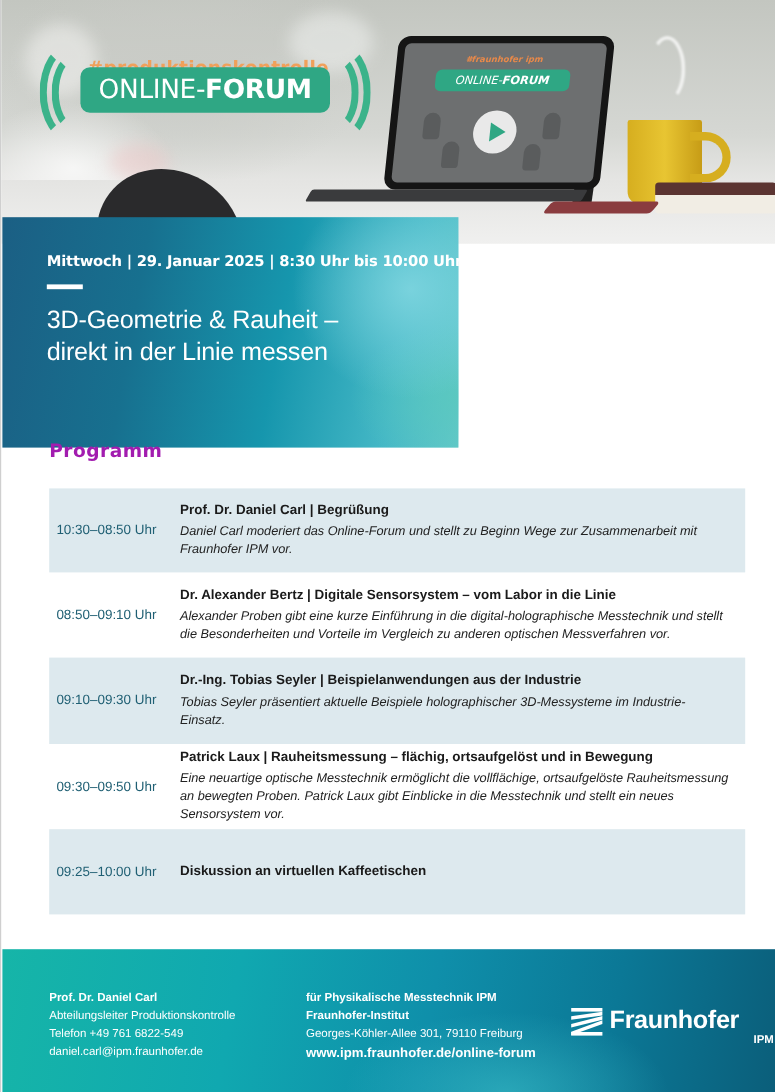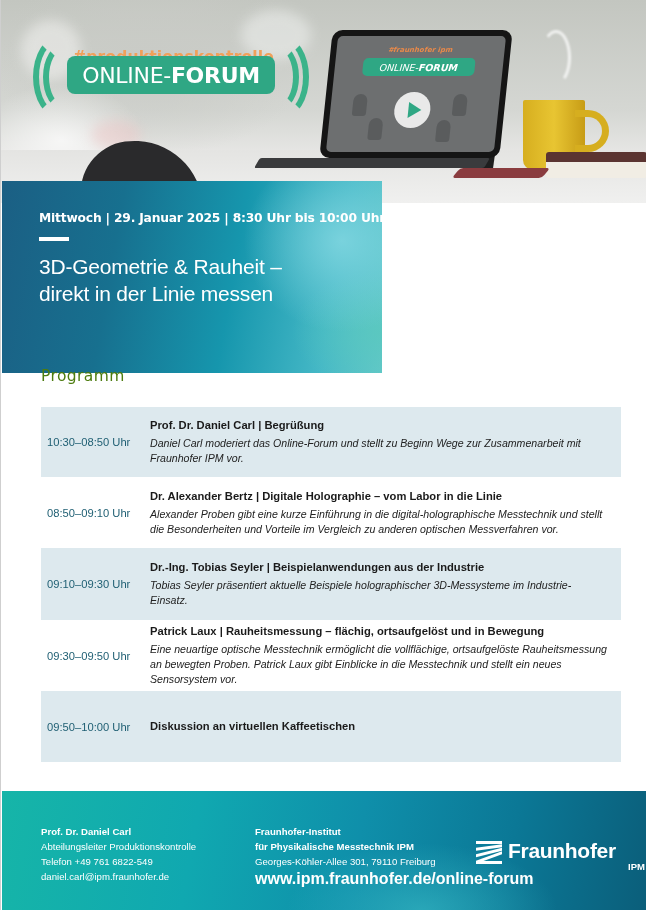--- a/index.html
+++ b/index.html
@@ -58,40 +58,40 @@
   .banner { position: absolute; left: 1px; top: 181px; width: 380px; height: 192px;
     background:
       radial-gradient(ellipse 140px 130px at 340px 60px, rgba(130,215,225,.85), transparent 70%),
       radial-gradient(ellipse 120px 80px at 380px 150px, rgba(90,200,190,.8), transparent 75%),
       linear-gradient(100deg, #1b5f84 0%, #17708f 30%, #1696ad 60%, #45b8c6 85%, #62c8c9 100%); }
   .banner .date { position: absolute; left: 37px; top: 30px; color: #fff; font-family: "DejaVu Sans", sans-serif; font-weight: bold; font-size: 12.3px; letter-spacing: -.2px; white-space: nowrap; }
   .banner .rule { position: absolute; left: 37px; top: 56px; width: 30px; height: 4px; background: #fff; }
   .banner .title { position: absolute; left: 37px; top: 72px; color: #fff; font-family: "Liberation Sans", sans-serif; font-size: 21px; line-height: 27px; letter-spacing: -.2px; }
 
   
-  .programm-heading { position: absolute; left: 40px; top: 367px; font-family: "DejaVu Sans", sans-serif; font-weight: normal; font-size: 15.5px; color: #4d7c0f; letter-spacing: .4px; }
+  .programm-heading { position: absolute; left: 40px; top: 367px; font-family: "DejaVu Sans", sans-serif; font-weight: bold; font-size: 15.5px; color: #a21caf; letter-spacing: .4px; }
   .schedule { position: absolute; left: 40px; top: 407px; width: 580px; }
   .row { display: flex; align-items: center; width: 580px; }
   .row.shaded { background: #dde9ee; }
   .row .time { width: 109px; padding-left: 6px; font-family: "Liberation Sans", sans-serif; font-size: 11.2px; color: #1f5f73; flex: none; }
   .row .body { flex: 1; padding-right: 14px; }
   .row .heading { font-family: "Liberation Sans", sans-serif; font-weight: bold; font-size: 11.2px; color: #1a1a1a; line-height: 15px; }
   .row .desc { font-family: "Liberation Sans", sans-serif; font-style: italic; font-size: 10.6px; color: #222; line-height: 15px; margin-top: 3px; }
 
   
   .footer { position: absolute; left: 1px; top: 791px; width: 645px; height: 119px;
     background:
       radial-gradient(ellipse 180px 90px at 420px 120px, rgba(60,190,200,.6), transparent 75%),
       linear-gradient(100deg, #16b5a8 0%, #10a8b0 30%, #0f8faa 55%, #0b7896 78%, #0b5e7a 100%); }
   .footer .col { position: absolute; color: #fff; font-family: "Liberation Sans", sans-serif; font-size: 9.6px; line-height: 15px; }
   .footer .col.contact { left: 39px; top: 33px; }
   .footer .col.institute { left: 253px; top: 33px; }
   .footer .strong { font-weight: bold; }
-  .footer .web { font-weight: bold; font-size: 16px; margin-top: 2px; text-align: center; }
-  .fh-logo { position: absolute; left: 474px; top: 47px; display: flex; align-items: flex-end; }
+  .footer .web { font-weight: bold; font-size: 11px; margin-top: 2px; text-align: center; }
+  .fh-logo { position: absolute; left: 474px; top: 47px; display: flex; align-items: flex-start; }
   .fh-mark { width: 26px; height: 23px; position: relative; margin-right: 6px; margin-top: 2px; }
   .fh-mark span { position: absolute; left: 0; height: 3px; background: #fff; }
   .fh-word { color: #fff; font-family: "Liberation Sans", sans-serif; font-size: 21px; font-weight: bold; letter-spacing: -.3px; line-height: 26px; }
   .fh-sub { position: absolute; left: 611px; top: 76px; color: #fff; font-family: "Liberation Sans", sans-serif; font-weight: bold; font-size: 9.5px; padding-left: 16px; }
 </style>
 </head>
 <body>
 
 <div class="hero">
   <div class="bokeh" style="left:20px;top:20px;width:60px;height:60px;background:#f2f2f0;"></div>
@@ -151,56 +151,56 @@
   <div class="row shaded" style="height:70px;">
     <div class="time">10:30–08:50 Uhr</div>
     <div class="body">
       <div class="heading">Prof. Dr. Daniel Carl | Begrüßung</div>
       <div class="desc">Daniel Carl moderiert das Online-Forum und stellt zu Beginn Wege zur Zusammenarbeit mit Fraunhofer IPM vor.</div>
     </div>
   </div>
   <div class="row" style="height:71px;">
     <div class="time">08:50–09:10 Uhr</div>
     <div class="body">
-      <div class="heading">Dr. Alexander Bertz | Digitale Holographie – vom Labor in die Linie</div>
+      <div class="heading">Dr. Alexander Bertz | Digitale Sensorsystem – vom Labor in die Linie</div>
       <div class="desc">Alexander Proben gibt eine kurze Einführung in die digital-holographische Messtechnik und stellt die Besonderheiten und Vorteile im Vergleich zu anderen optischen Messverfahren vor.</div>
     </div>
   </div>
   <div class="row shaded" style="height:72px;">
     <div class="time">09:10–09:30 Uhr</div>
     <div class="body">
       <div class="heading">Dr.-Ing. Tobias Seyler | Beispielanwendungen aus der Industrie</div>
       <div class="desc">Tobias Seyler präsentiert aktuelle Beispiele holographischer 3D-Messysteme im Industrie-Einsatz.</div>
     </div>
   </div>
   <div class="row" style="height:71px;">
     <div class="time">09:30–09:50 Uhr</div>
     <div class="body">
       <div class="heading">Patrick Laux | Rauheitsmessung – flächig, ortsaufgelöst und in Bewegung</div>
       <div class="desc">Eine neuartige optische Messtechnik ermöglicht die vollflächige, ortsaufgelöste Rauheitsmessung an bewegten Proben. Patrick Laux gibt Einblicke in die Messtechnik und stellt ein neues Sensorsystem vor.</div>
     </div>
   </div>
   <div class="row shaded" style="height:71px;">
-    <div class="time">09:50–10:00 Uhr</div>
+    <div class="time">09:25–10:00 Uhr</div>
     <div class="body">
       <div class="heading">Diskussion an virtuellen Kaffeetischen</div>
     </div>
   </div>
 </div>
 
 <div class="footer">
   <div class="col contact">
     <div class="strong">Prof. Dr. Daniel Carl</div>
     <div>Abteilungsleiter Produktionskontrolle</div>
     <div>Telefon +49 761 6822-549</div>
     <div>daniel.carl@ipm.fraunhofer.de</div>
   </div>
   <div class="col institute">
+    <div class="strong">für Physikalische Messtechnik IPM</div>
     <div class="strong">Fraunhofer-Institut</div>
-    <div class="strong">für Physikalische Messtechnik IPM</div>
     <div>Georges-Köhler-Allee 301, 79110 Freiburg</div>
     <div class="web">www.ipm.fraunhofer.de/online-forum</div>
   </div>
   <div class="fh-logo">
     <div class="fh-mark">
       <span style="top:0;width:26px;"></span>
       <span style="top:5px;width:26px;transform:skewY(-8deg);"></span>
       <span style="top:10px;width:26px;transform:skewY(-14deg);"></span>
       <span style="top:15px;width:26px;transform:skewY(-20deg);"></span>
       <span style="top:20px;width:26px;"></span>

